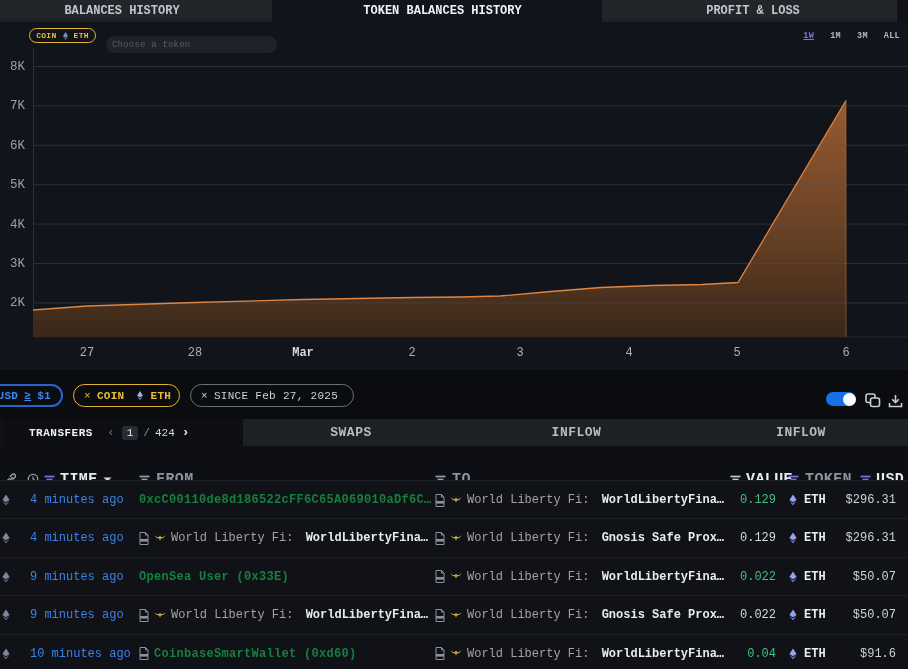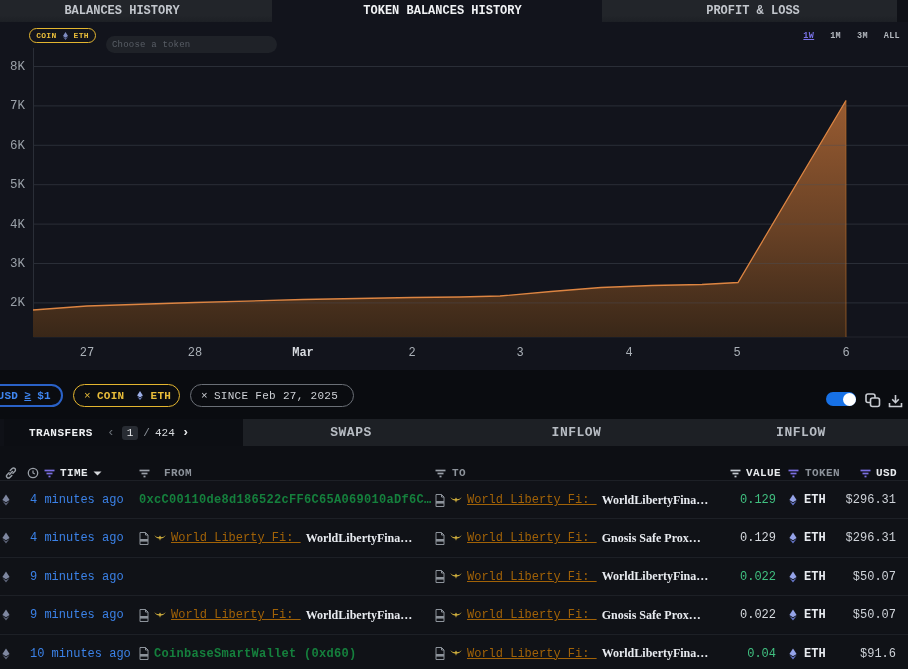--- a/index.html
+++ b/index.html
@@ -23,29 +23,29 @@
 .chip { position:absolute; top:14px; height:23px; border-radius:12px; display:flex; align-items:center;
   font-size:11px; font-weight:bold; letter-spacing:0.3px; padding:0 10px; gap:6px; }
 
 #tabs2 { position:absolute; top:419px; left:4px; width:908px; height:27px; background:#1d2025;text-align:right; }
 #tabs2 .active-zone { position:absolute; left:0; top:0; width:239px; height:27px; background:#0c0e13;
   display:flex; align-items:center; }
 .t2 { position:absolute; top:0; height:27px; display:flex; align-items:center; justify-content:center;
   font-size:13px; font-weight:bold; color:#b7bcc3; letter-spacing:0.5px; }
 
 #thead { position:absolute; top:446px; left:0; width:908px; height:34px; background:#0d0f14; }
-#thead .h { position:absolute; top:10px; height:34px; display:flex; align-items:center; gap:5px;
-  font-size:11px; font-weight:bold; letter-spacing:0.4px; }
+#thead .h { position:absolute; top:16px; height:34px; display:flex; align-items:center; gap:5px;
+  font-size:15px; font-weight:bold; letter-spacing:0.4px; }
 
 .row { position:absolute; left:0; width:908px; height:38px; background:#101217; border-top:1px solid #1d2026; }
 .cell { position:absolute; top:0; height:38px; display:flex; align-items:center; font-size:12px; }
 .time { color:#3b82e8; }
 .addr { color:#15803d; font-weight:bold; letter-spacing:0.3px; }
-.gname { color:#a16207;text-decoration:underline; }
-.bname { color:#e8ebf0; font-weight:bold;font-family:Liberation Serif, serif; }
+.gname { color:#a3a3a3; }
+.bname { color:#e8ebf0; font-weight:bold; }
 .val-g { color:#40c080; }
 .val-w { color:#d5d9de; }
 .usd { color:#ced2d8; }
 .eth-t { color:#e8ebf0; font-weight:bold; }
 </style></head>
 <body>
 <div id="app">
 
 <div class="ttab" style="left:272px;width:341px;background:#12141c;color:#f0f2f4;">TOKEN BALANCES HISTORY</div>
 <div class="ttab" style="left:0;width:272px;padding-right:28px;">BALANCES HISTORY</div>
@@ -160,21 +160,21 @@
         <svg width="11" height="9" viewBox="0 0 11 9">
           <line x1="0.5" y1="1.5" x2="10.5" y2="1.5" stroke="#7b6fe2" stroke-width="1.7"></line>
           <line x1="2.5" y1="4.5" x2="8.5" y2="4.5" stroke="#7b6fe2" stroke-width="1.7"></line>
           <line x1="4.5" y1="7.5" x2="6.5" y2="7.5" stroke="#7b6fe2" stroke-width="1.7"></line>
         </svg>
         <span style="color:#e8ebee;">TIME</span>
         <svg width="9" height="5" viewBox="0 0 9 5">
           <polygon points="0.5,0.5 8.5,0.5 4.5,4.5" fill="#d5d8dc"></polygon>
         </svg>
       </div>
-<div class="h" style="left:139px;gap:14px;">
+<div class="h" style="left:139px;gap:6px;">
         <svg width="11" height="9" viewBox="0 0 11 9">
           <line x1="0.5" y1="1.5" x2="10.5" y2="1.5" stroke="#9aa0a8" stroke-width="1.7"></line>
           <line x1="2.5" y1="4.5" x2="8.5" y2="4.5" stroke="#9aa0a8" stroke-width="1.7"></line>
           <line x1="4.5" y1="7.5" x2="6.5" y2="7.5" stroke="#9aa0a8" stroke-width="1.7"></line>
         </svg>
         <span style="color:#8d939b;">FROM</span>
       </div>
 <div class="h" style="left:435px;gap:6px;">
         <svg width="11" height="9" viewBox="0 0 11 9">
           <line x1="0.5" y1="1.5" x2="10.5" y2="1.5" stroke="#9aa0a8" stroke-width="1.7"></line>
@@ -285,20 +285,23 @@
 <div class="cell usd" style="left:800px;width:96px;justify-content:flex-end;">$296.31</div>
 </div>
 <div class="row" style="top:556.8px;">
 <div class="cell" style="left:2px;">
         <svg width="8" height="12" viewBox="0 0 8 12">
           <polygon points="4,0.5 7.6,6.1 4,8.3 0.4,6.1" fill="#7e87a0"></polygon>
           <polygon points="4,11.5 7.6,7.1 4,9.3 0.4,7.1" fill="#5c6378"></polygon>
         </svg>
       </div>
 <div class="cell time" style="left:30px;">9 minutes ago</div>
+<div class="cell" style="left:139px;">
+        <span class="addr">OpenSea User (0x33E)</span>
+      </div>
 <div class="cell" style="left:435px;gap:5px;">
         <svg width="10" height="13" viewBox="0 0 10 13">
           <path d="M1,0.5 L6.5,0.5 L9,3 L9,12.5 L1,12.5 Z" fill="none" stroke="#8d939b" stroke-width="1"></path>
           <path d="M6.5,0.5 L6.5,3 L9,3" fill="none" stroke="#8d939b" stroke-width="1"></path>
           <rect x="1" y="7" width="8" height="2.6" fill="#8d939b"></rect>
         </svg>
         <svg width="12" height="9" viewBox="0 0 12 9">
           <path d="M0.2,1.0 C2.0,3.0 4.0,3.4 5.0,3.1 L6.0,1.6 L7.0,3.1 C8.0,3.4 10.0,3.0 11.8,1.0 C10.0,4.1 8.0,4.7 6.8,4.5 L6.0,6.8 L5.2,4.5 C4.0,4.7 2.0,4.1 0.2,1.0 Z" fill="#cfae3d"></path>
         </svg>
         <span class="gname">World Liberty Fi:&nbsp;</span>

